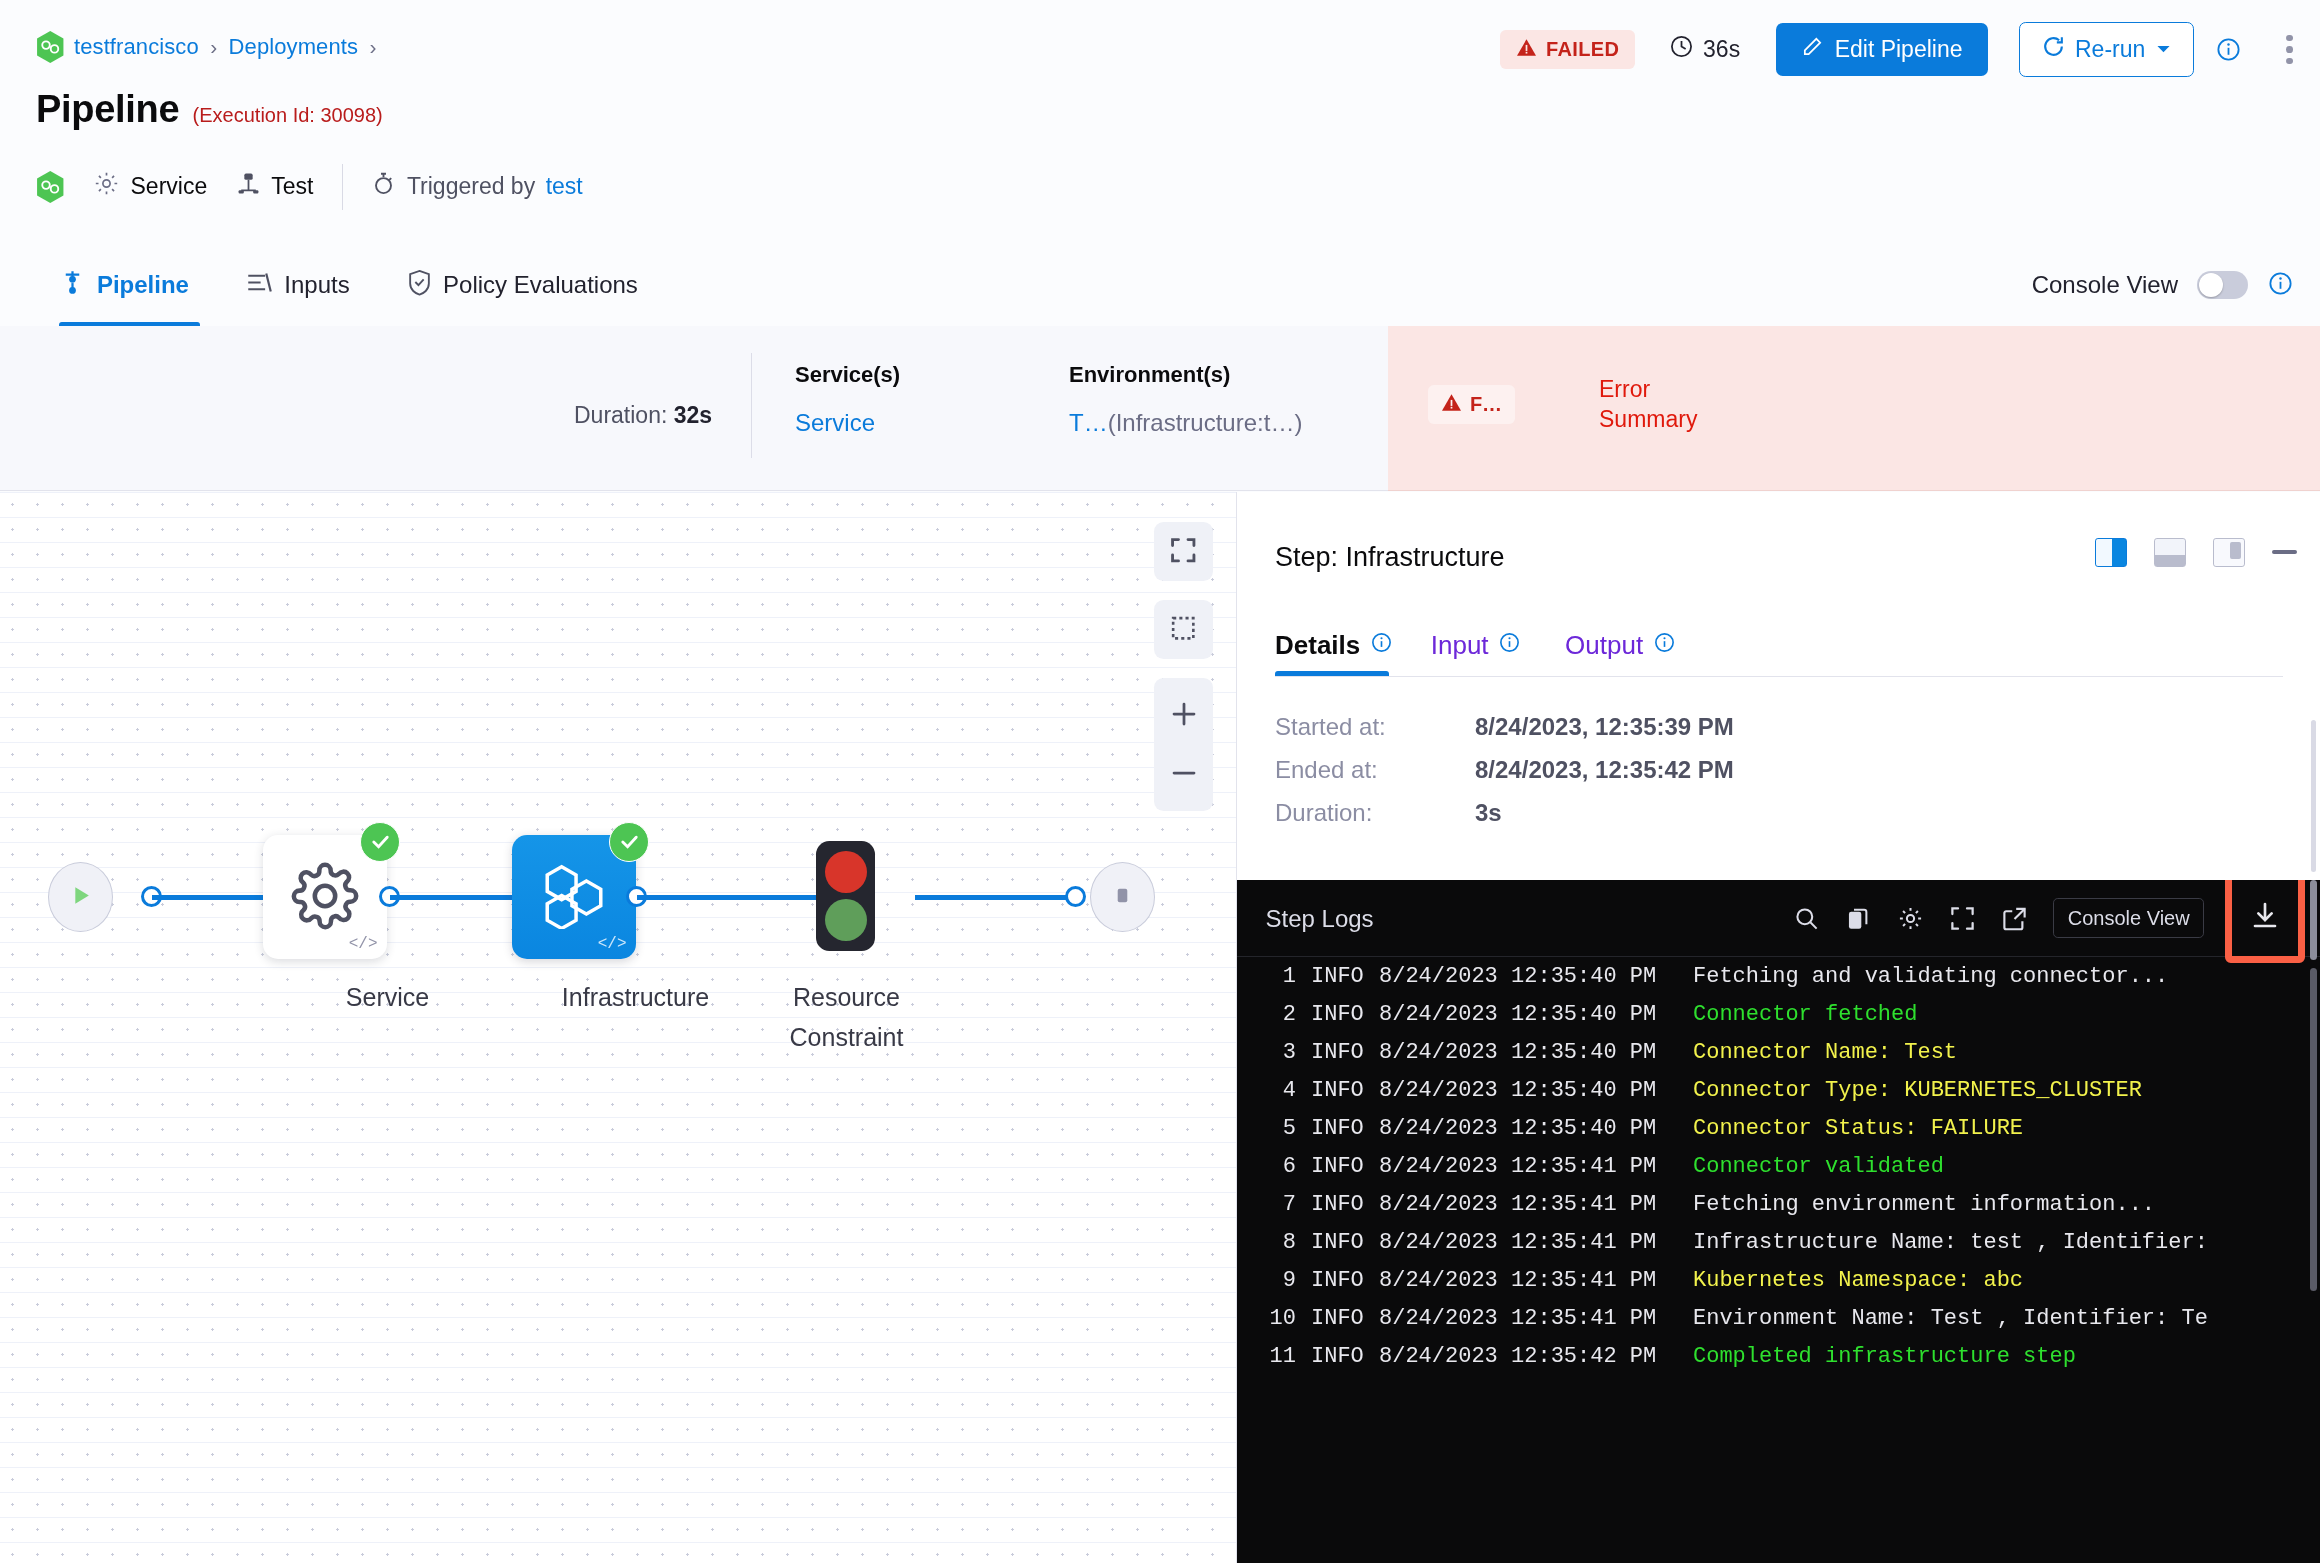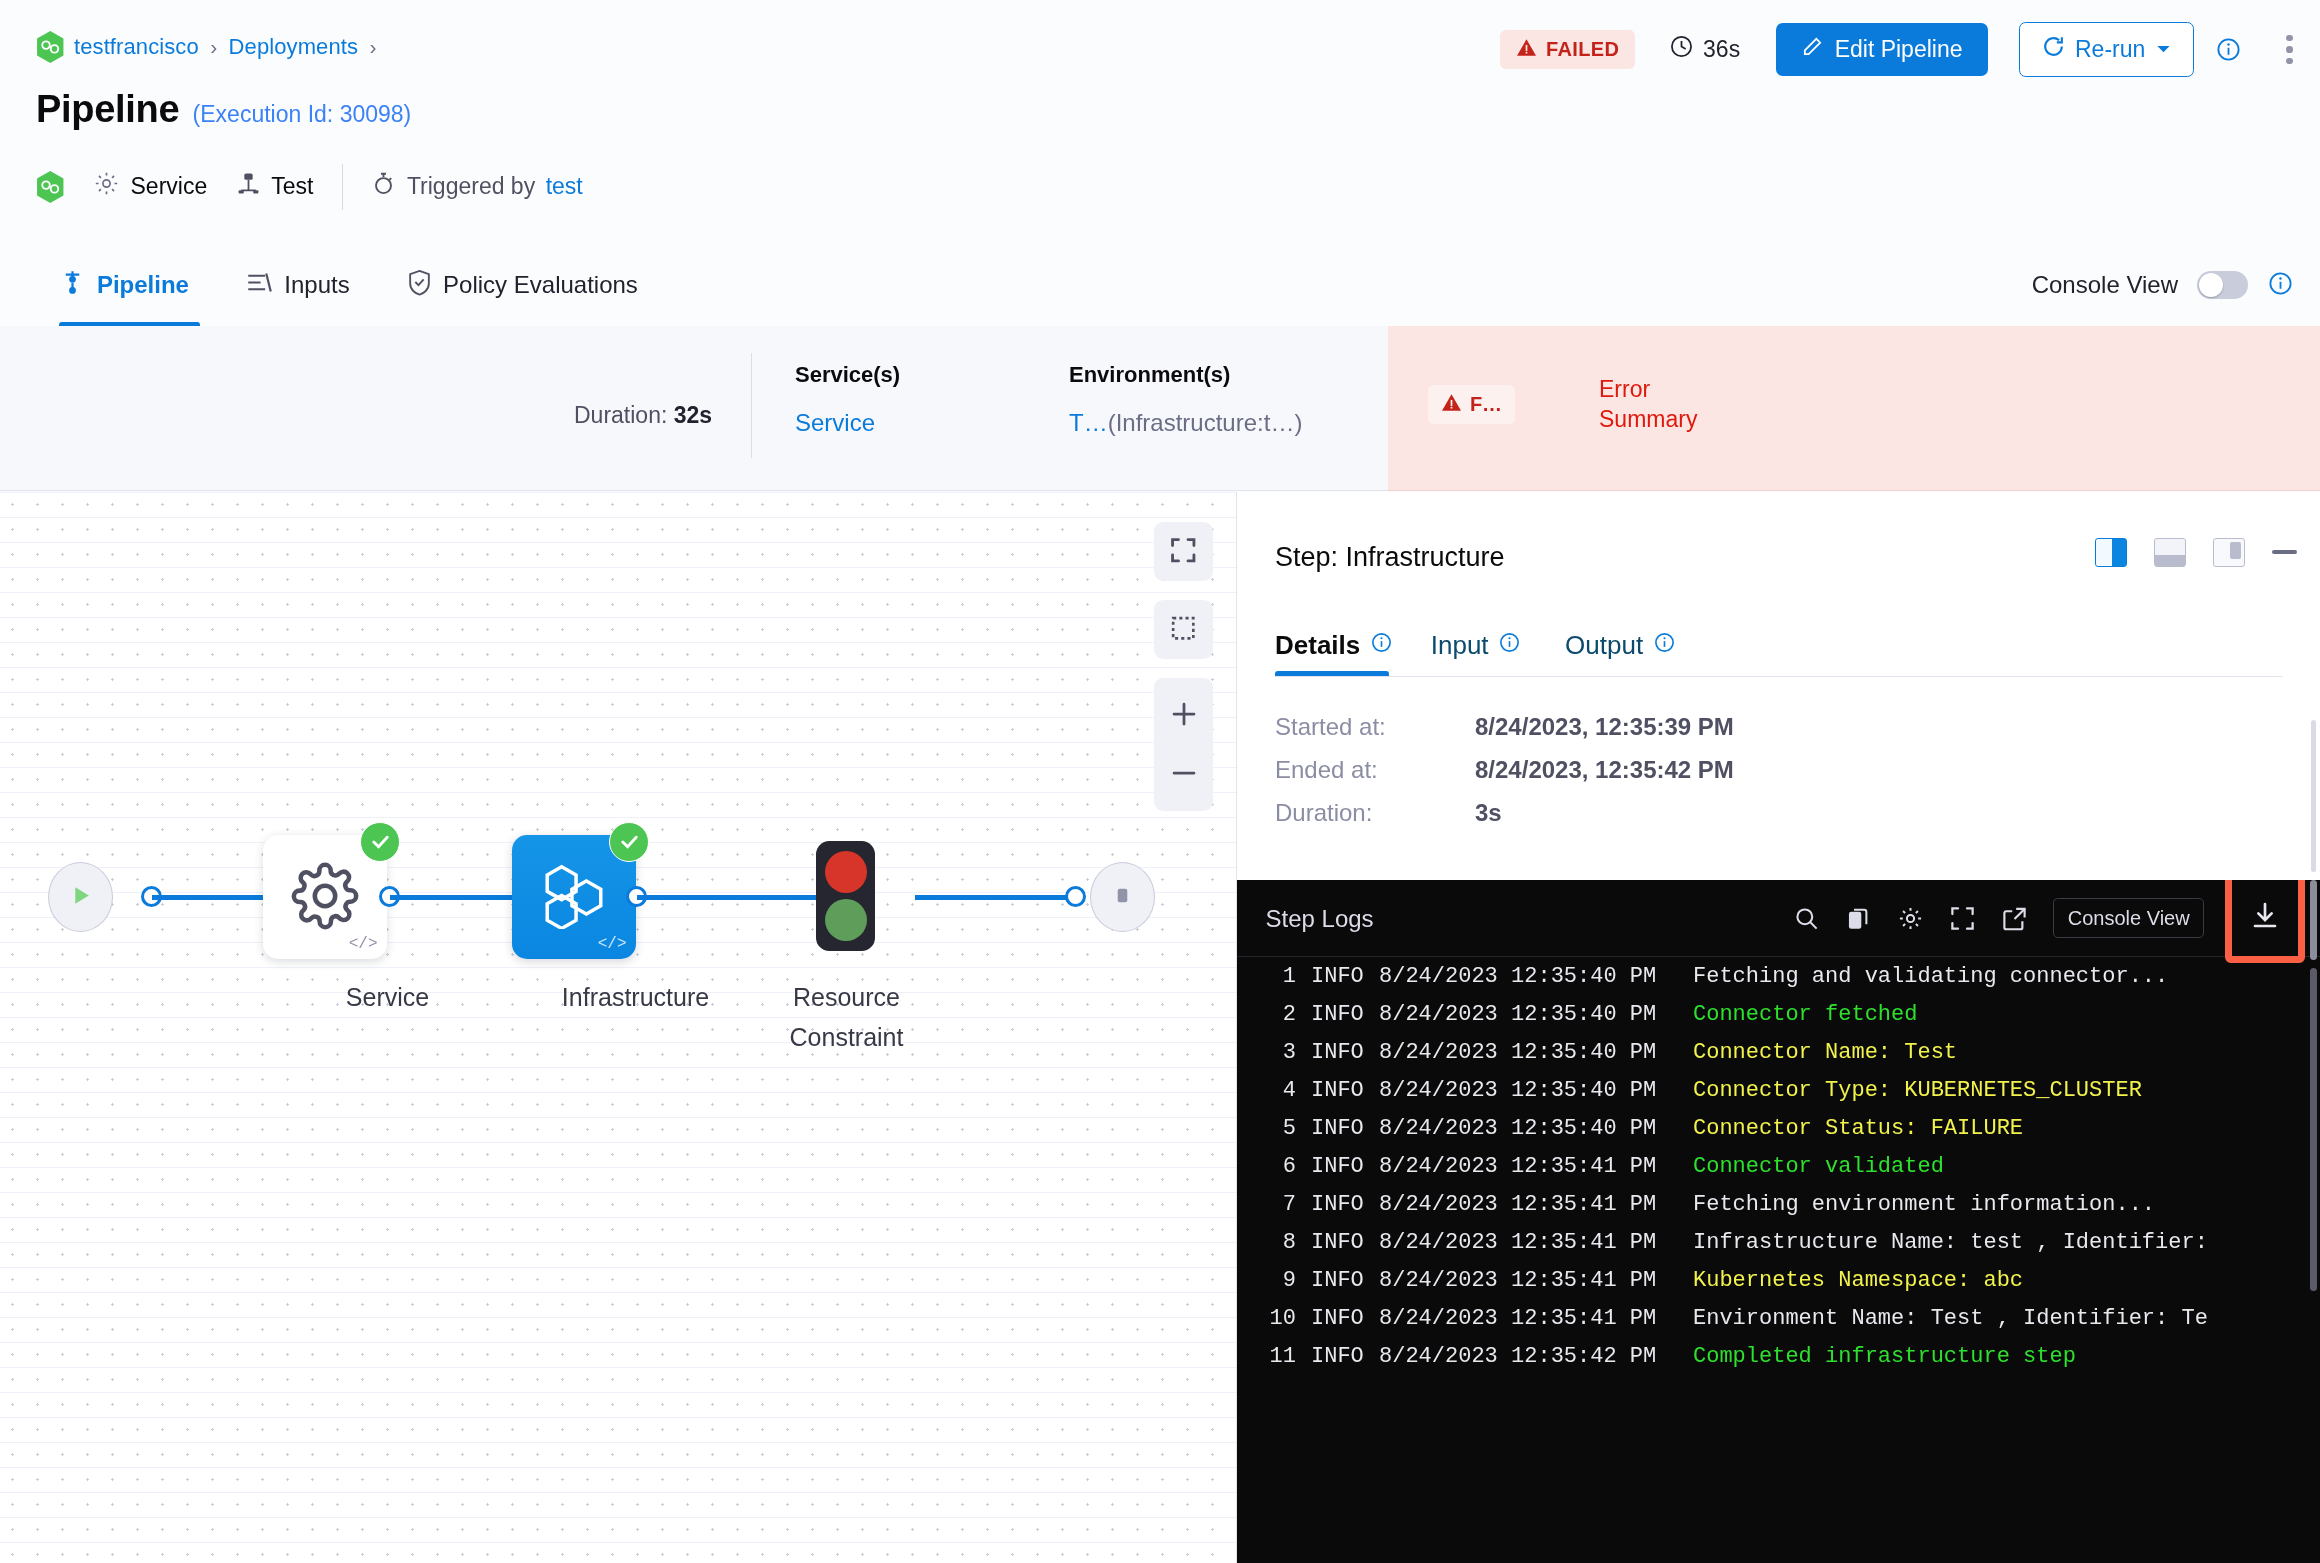--- a/index.html
+++ b/index.html
@@ -27,21 +27,21 @@
   }
   .harness-hex{
     width:28.5px;height:32px;display:inline-block;position:relative;flex:0 0 auto;
   }
   .harness-hex svg{display:block;}
   .bc-link{color:#0a7bdb;text-decoration:none;font-size:22px;letter-spacing:0.1px;}
   .bc-sep{color:#6b6d85;font-size:21px;margin:0 1.9px;}
 
   .title-row{position:absolute;left:36px;top:88px;display:flex;align-items:baseline;gap:13.3px;}
   .title-main{font-size:38px;font-weight:bold;color:#0b0b0d;letter-spacing:-0.3px;}
-  .title-sub{font-size:23px;color:#3b82f6;}
+  .title-sub{font-size:20px;color:#b91c1c;}
 
   .meta-row{position:absolute;left:36px;top:162px;display:flex;align-items:center;gap:0px;height:49px;}
   .meta-item{display:flex;align-items:center;gap:10.5px;font-size:23px;color:#0b0b0d;}
   .meta-gap{width:28.5px;}
   .meta-div{width:1px;height:46px;background:#d9dae5;margin:0 28.5px;}
   .meta-muted{color:#4f5162;}
   .meta-link{color:#0a7bdb;}
 
   .hdr-right{position:absolute;right:28.5px;top:21px;display:flex;align-items:center;gap:4px;height:57px;}
   .badge-failed{
@@ -184,21 +184,21 @@
   .rp-title{position:absolute;left:38px;top:50px;font-size:27px;color:#0b0b0d;}
   .rp-icons{position:absolute;right:23px;top:46px;display:flex;align-items:center;gap:27px;}
   .lay{width:32px;height:28.5px;box-sizing:border-box;border-radius:2.9px;cursor:pointer;}
   .lay1{border:1.9px solid #0a7bdb;background:linear-gradient(90deg,#f2f9ff 0 52%,#0a86e0 52% 100%);}
   .lay2{border:1.9px solid #b9bccd;background:linear-gradient(180deg,#f2f4fa 0 60%,#b9bccd 60% 100%);}
   .lay3{border:1.9px solid #b9bccd;background:#f8f9fd;position:relative;}
   .lay3:after{content:"";position:absolute;right:2.9px;top:2.9px;width:11.4px;height:17px;border-radius:1.9px;background:#b9bccd;}
   .minus{width:25px;height:3.8px;background:#6b6d85;border-radius:1.9px;cursor:pointer;}
 
   .rp-tabs{position:absolute;left:38px;top:116px;display:flex;align-items:flex-end;gap:0;height:68px;}
-  .rtab{display:flex;align-items:center;gap:9.5px;font-size:26px;color:#0c4a6e;padding:0 27px 15px 0;margin-right:17px;cursor:pointer;position:relative;}
+  .rtab{display:flex;align-items:center;gap:9.5px;font-size:26px;color:#6d28d9;padding:0 27px 15px 0;margin-right:17px;cursor:pointer;position:relative;}
   .rtab:first-child{padding-right:21px;}
   .rtab.active{color:#0b0b0d;font-weight:bold;}
   .rtab.active:after{content:"";position:absolute;left:0;right:25px;bottom:0;height:4.8px;background:#0a7bdb;border-radius:2.9px 2.9px 0 0;}
   .rp-tabline{position:absolute;left:38px;top:184px;width:1008px;height:1px;background:#e2e3ec;}
 
   .kv{position:absolute;left:38px;top:221px;width:951px;}
   .kvrow{display:flex;align-items:baseline;margin-bottom:15px;}
   .kvk{width:200px;font-size:24px;color:#8b8da3;}
   .kvv{font-size:24px;color:#4f5162;font-weight:bold;}
 

